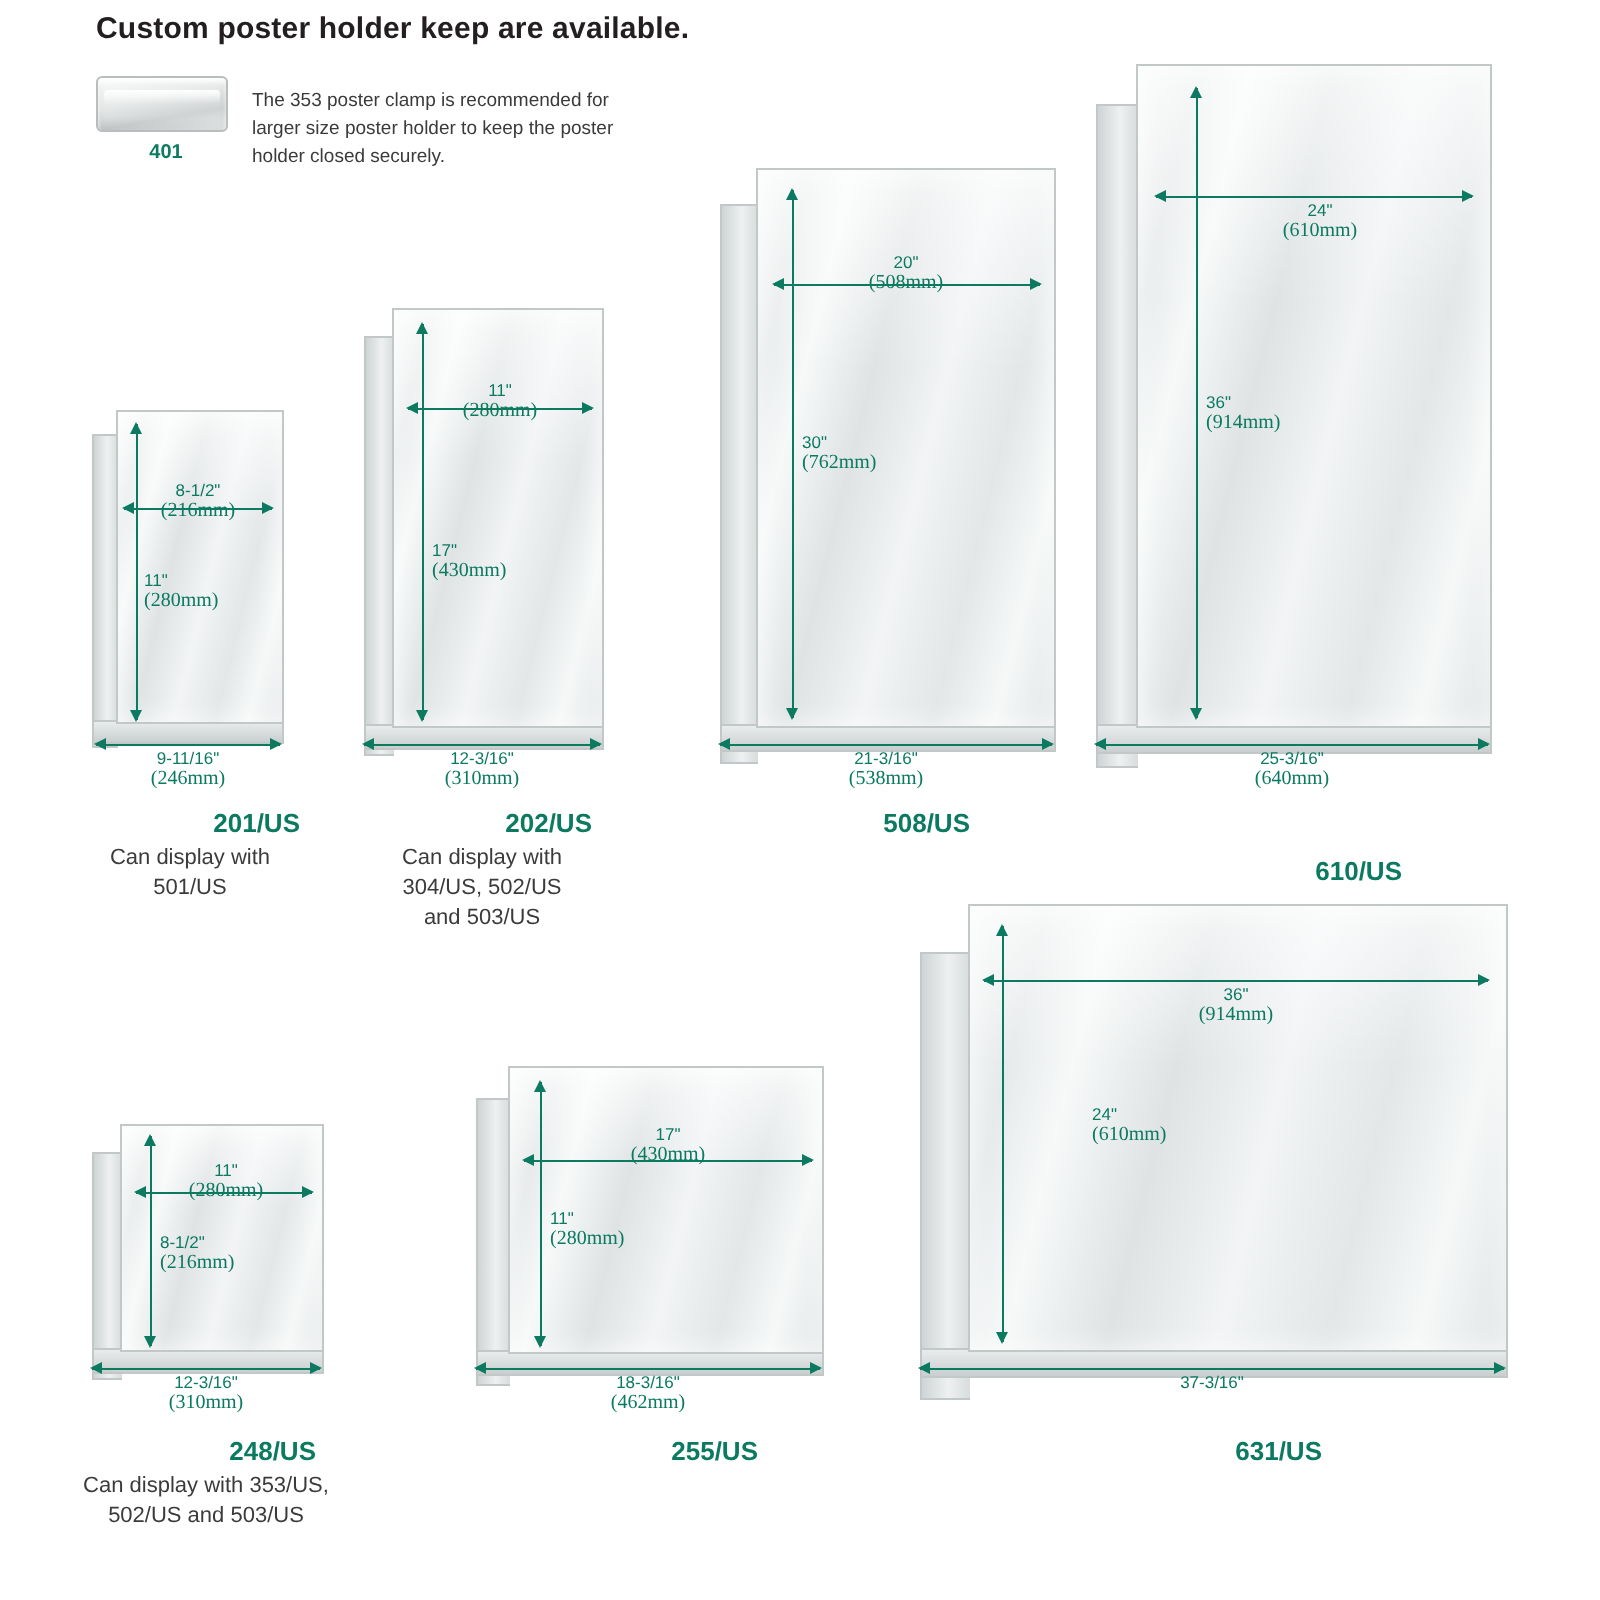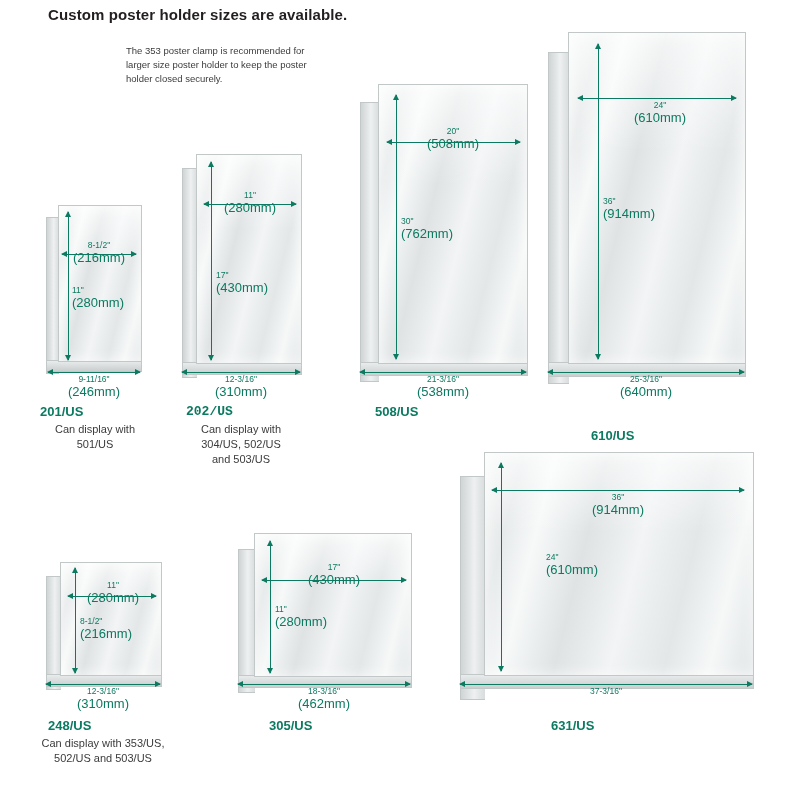--- a/index.html
+++ b/index.html
@@ -45,21 +45,21 @@
 
   
   .dim-text{
     position:absolute;
     font-size:8.5px;line-height:1.2;
     color:#0b7a61;
     text-align:center;
     white-space:nowrap;
     font-weight:400;
   }
-  .dim-text .mm{font-size:13px;display:block;}
+  .dim-text .mm{font-size:10px;display:block;font-family:Liberation Serif, serif;}
 
   .arrow{position:absolute;background:#0b7a61;}
   .arrow-h{height:1px;}
   .arrow-v{width:1px;}
   .arrow-h:before,.arrow-h:after{
     content:"";position:absolute;top:-3px;width:0;height:0;
     border-top:3.5px solid transparent;border-bottom:3.5px solid transparent;
   }
   .arrow-h:before{left:-1px;border-right:6px solid #0b7a61;}
   .arrow-h:after{right:-1px;border-left:6px solid #0b7a61;}
@@ -94,36 +94,40 @@
     border-right:none;
   }
   
   .holder .edge{
     position:absolute;
     background:linear-gradient(180deg,#e9ecec,#c9cecf);
     border:1px solid #c2c7c8;
   }
 
   .name{
-    position:absolute;text-align:left;
+    position:absolute;text-align:right;
     font-size:13px;font-weight:bold;color:#0b7a61;
     white-space:nowrap;
   }
   .sub{
     position:absolute;text-align:center;
     font-size:11px;color:#3b3b3b;line-height:1.35;
   }
 </style>
 </head>
 <body>
 
 <div class="page">
 
-  <div class="title">Custom poster holder sizes are available.</div>
-
+  <div class="title">Custom poster holder keep are available.</div>
+
+  <div class="clamp-wrap">
+    <div class="clamp-img"></div>
+    <div class="clamp-label">401</div>
+  </div>
   <div class="clamp-note">The 353 poster clamp is recommended for larger size poster holder to keep the poster holder closed securely.</div>
 
   <div class="holder" style="left:58px;top:205px;width:82px;height:155px;">
     <div class="side" style="left:-12px;top:12px;width:12px;height:155px;"></div>
     <div class="edge" style="left:-12px;top:155px;width:94px;height:10px;"></div>
     <div class="body"></div>
   </div>
   <div class="arrow arrow-h" style="left:62px;top:254px;width:74px;"></div>
   <div class="dim-text" style="left:59px;top:240px;width:80px;">
     <span>8-1/2"</span>
@@ -156,21 +160,21 @@
   <div class="arrow arrow-v" style="left:211px;top:162px;height:198px;"></div>
   <div class="dim-text" style="left:216px;top:270px;width:60px;text-align:left;">
     <span>17"</span>
     <span class="mm">(430mm)</span>
   </div>
   <div class="arrow arrow-h" style="left:182px;top:372px;width:118px;"></div>
   <div class="dim-text" style="left:182px;top:374px;width:118px;">
     <span>12-3/16"</span>
     <span class="mm">(310mm)</span>
   </div>
-  <div class="name" style="left:186px;top:404px;width:110px;font-family:Liberation Mono, monospace;">202/US</div>
+  <div class="name" style="left:186px;top:404px;width:110px;">202/US</div>
   <div class="sub" style="left:171px;top:422px;width:140px;white-space:pre-line;">Can display with
 304/US, 502/US
 and 503/US</div>
 
   <div class="holder" style="left:378px;top:84px;width:148px;height:278px;">
     <div class="side" style="left:-18px;top:18px;width:18px;height:278px;"></div>
     <div class="edge" style="left:-18px;top:278px;width:166px;height:12px;"></div>
     <div class="body"></div>
   </div>
   <div class="arrow arrow-h" style="left:387px;top:142px;width:133px;"></div>
@@ -249,21 +253,21 @@
   <div class="arrow arrow-v" style="left:270px;top:541px;height:132px;"></div>
   <div class="dim-text" style="left:275px;top:604px;width:60px;text-align:left;">
     <span>11"</span>
     <span class="mm">(280mm)</span>
   </div>
   <div class="arrow arrow-h" style="left:238px;top:684px;width:172px;"></div>
   <div class="dim-text" style="left:238px;top:686px;width:172px;">
     <span>18-3/16"</span>
     <span class="mm">(462mm)</span>
   </div>
-  <div class="name" style="left:269px;top:718px;width:110px;">305/US</div>
+  <div class="name" style="left:269px;top:718px;width:110px;">255/US</div>
 
   <div class="holder" style="left:484px;top:452px;width:268px;height:222px;">
     <div class="side" style="left:-24px;top:24px;width:24px;height:222px;"></div>
     <div class="edge" style="left:-24px;top:222px;width:292px;height:13px;"></div>
     <div class="body"></div>
   </div>
   <div class="arrow arrow-h" style="left:492px;top:490px;width:252px;"></div>
   <div class="dim-text" style="left:573px;top:492px;width:90px;">
     <span>36"</span>
     <span class="mm">(914mm)</span>

